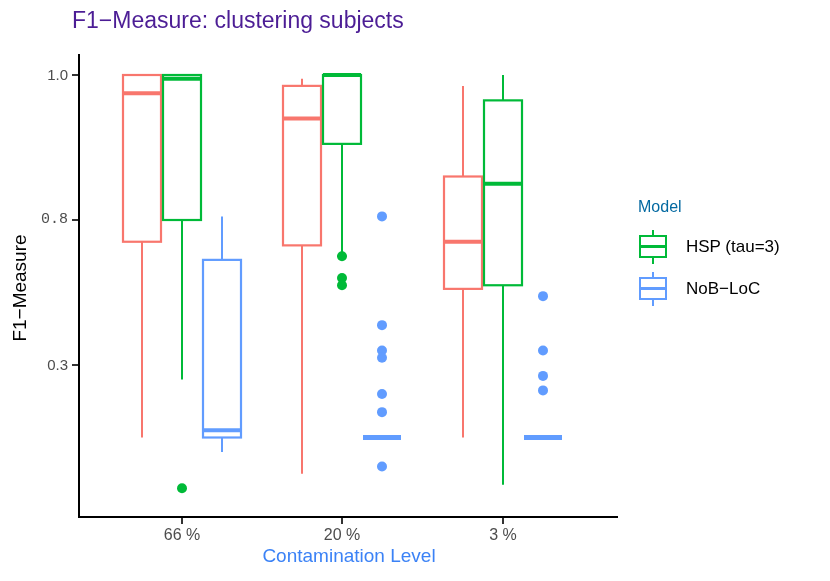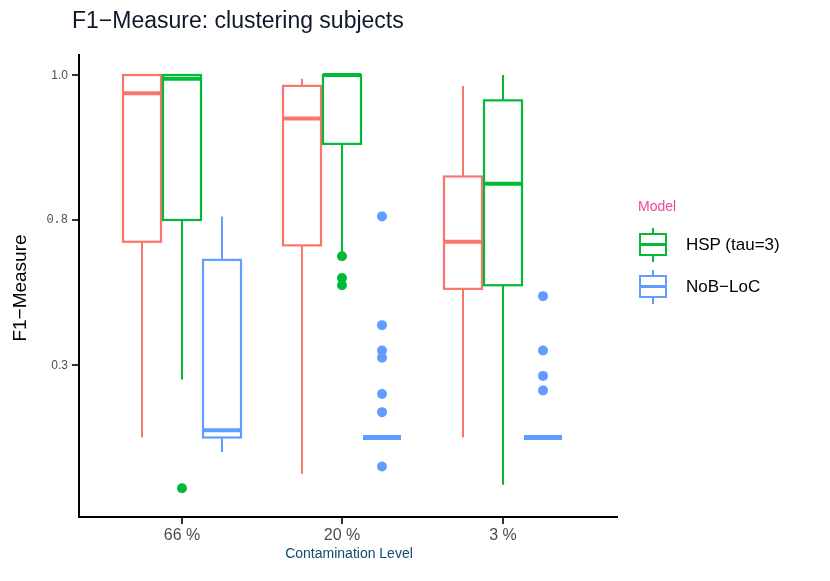--- a/index.html
+++ b/index.html
@@ -2,38 +2,38 @@
 <html><head>
 <meta charset="utf-8">
 <style>
   html,body{margin:0;padding:0;background:#fff;}
   #figure{
     position:relative;width:830px;height:581px;background:#ffffff;overflow:hidden;
     font-family:"Liberation Sans","DejaVu Sans",sans-serif;
   }
   #plot-canvas{position:absolute;left:0;top:0;}
   .plot-title{
-    position:absolute;left:72px;top:7px;font-size:23px;color:#0f172a;letter-spacing:0;
+    position:absolute;left:72px;top:7px;font-size:23px;color:#4c1d95;letter-spacing:0;
   }
   .axis-title-x{
     position:absolute;left:80px;width:538px;top:545px;text-align:center;
-    font-size:14px;color:#0c4a6e;
+    font-size:19px;color:#3b82f6;
   }
   .axis-title-y{
     position:absolute;left:-80px;top:277px;width:200px;text-align:center;
     font-size:19px;color:#000;transform:rotate(-90deg);transform-origin:center;
   }
   .ytick-label{
-    position:absolute;width:40px;text-align:right;font-size:12px;color:#4d4d4d;line-height:16px;
+    position:absolute;width:40px;text-align:right;font-size:15px;color:#4d4d4d;line-height:16px;
   }
   .xtick-label{
     position:absolute;width:70px;text-align:center;font-size:16px;color:#4d4d4d;line-height:16px;
   }
   .legend{position:absolute;left:636px;top:198px;}
-  .legend-title{font-size:14px;color:#ec4899;margin:0 0 14px 2px;}
+  .legend-title{font-size:16px;color:#0369a1;margin:0 0 14px 2px;}
   .legend-entry{display:flex;align-items:center;margin-bottom:8px;height:34px;}
   .legend-label{font-size:17px;color:#000;margin-left:16px;white-space:nowrap;}
 </style>
 </head>
 <body>
 
 <div id="figure">
   <svg id="plot-canvas" width="830" height="581">
       <line x1="79" y1="54" x2="79" y2="518" stroke="#000000" stroke-width="2"></line>
       <line x1="78" y1="517" x2="618" y2="517" stroke="#000000" stroke-width="2"></line>

